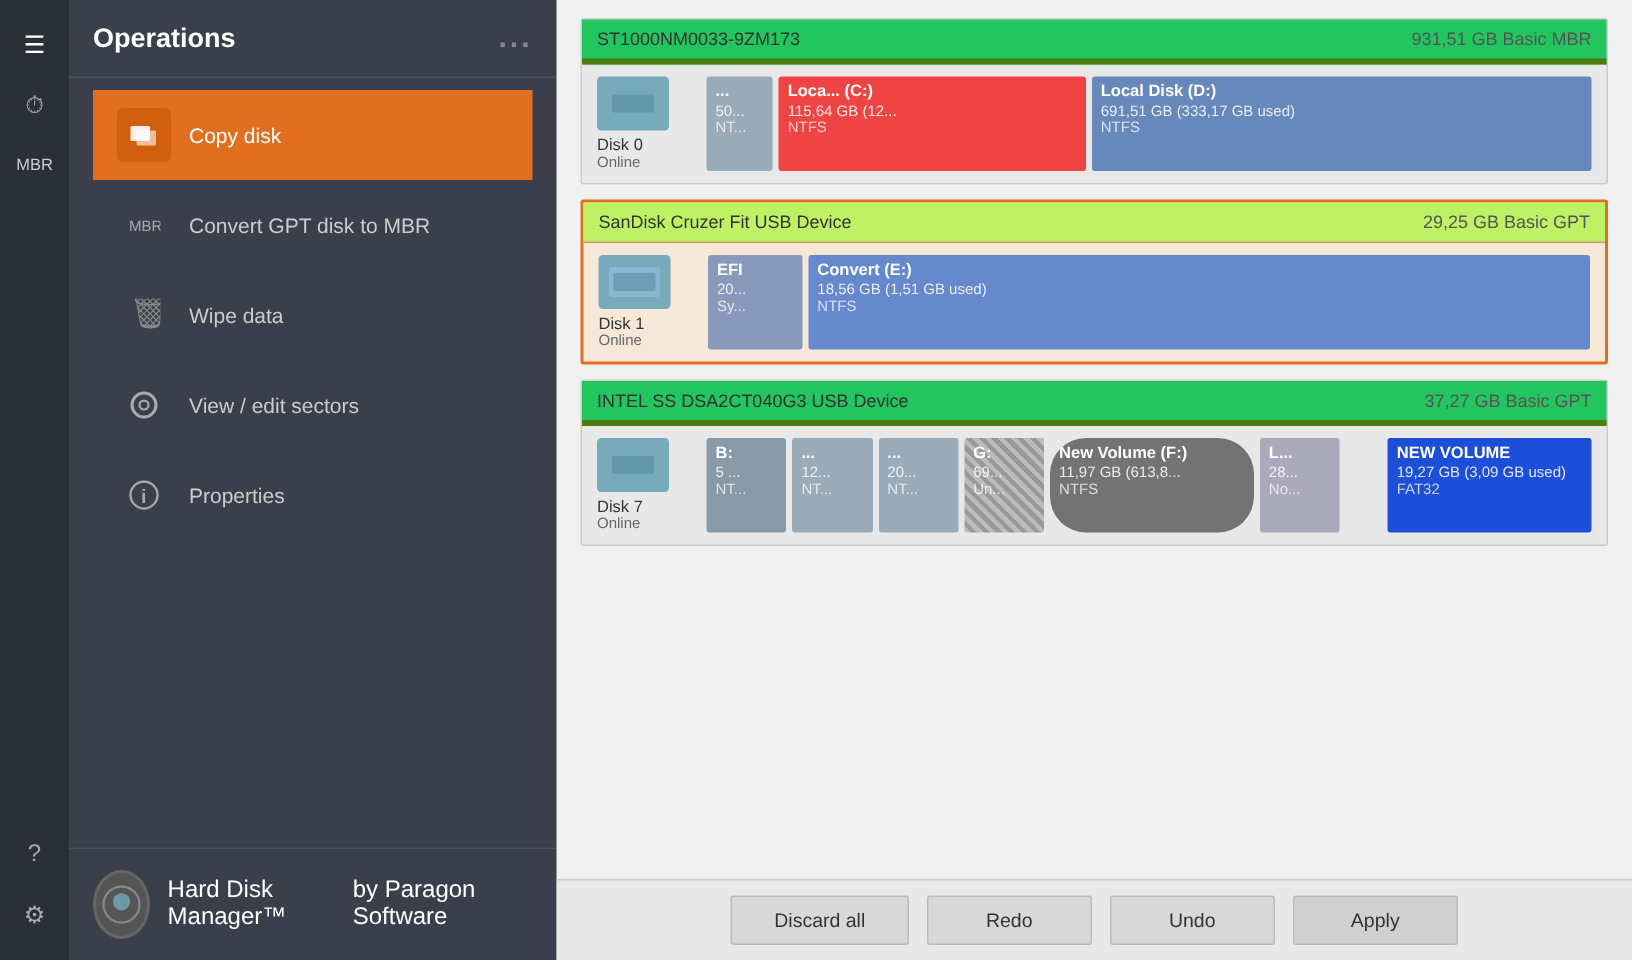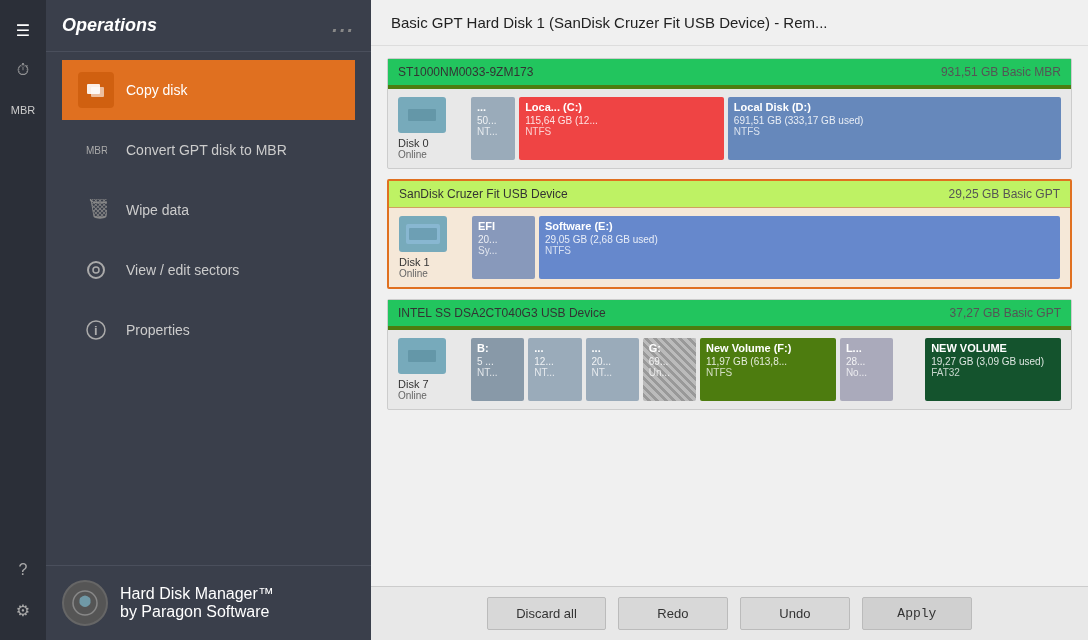--- a/index.html
+++ b/index.html
@@ -39,21 +39,20 @@
     }
     .sidebar-header {
       display: flex;
       align-items: center;
       justify-content: space-between;
       padding: 14px 16px;
       font-size: 18px;
       font-weight: 600;
       color: #fff;
       border-bottom: 1px solid #4a4f5c;
-      font-style: italic;
     }
     .sidebar-header .dots { color: #888; font-size: 20px; cursor: pointer; letter-spacing: 2px; }
 
     .sidebar-menu { display: flex; flex-direction: column; padding: 8px 16px; }
     .menu-item {
       display: flex; align-items: center; gap: 12px;
       padding: 12px 16px;
       cursor: pointer; color: #ccc; font-size: 14px;
       transition: background 0.15s;
     }
@@ -75,21 +74,21 @@
       display: flex; align-items: center; gap: 12px;
       border-top: 1px solid #4a4f5c;
     }
     .footer-logo {
       width: 46px; height: 46px;
       border-radius: 50%;
       background: #555;
       display: flex; align-items: center; justify-content: center;
       font-size: 22px; color: #aaa; border: 2px solid #666;
     }
-    .footer-text { display: flex; flex-direction: column; }
+    .footer-text { display: flex; flex-direction: row; }
 
     
     .main {
       flex: 1;
       background: #f0f0f0;
       display: flex;
       flex-direction: column;
       overflow: hidden;
     }
     .main-header {
@@ -178,23 +177,23 @@
     }
     .partition .part-label { font-weight: 600; font-size: 11px; margin-bottom: 2px; }
     .partition .part-size { color: rgba(255,255,255,0.85); font-size: 10px; }
     .partition .part-fs { color: rgba(255,255,255,0.75); font-size: 10px; }
 
     
     .part-gray { background: #9aabba; color: #fff; }
     .part-gray2 { background: #8899a8; color: #fff; }
     .part-blue { background: #ef4444; color: #fff; }
     .part-blue2 { background: #6688bb; color: #fff; }
-    .part-blue3 { background: #4d7c0f; color: #fff; }
+    .part-blue3 { background: #737373; color: #fff; border-radius: 24px; }
     .part-dark { background: #aab; color: #fff; }
-    .part-new { background: #14532d; color: #fff; margin-left: 28px; }
+    .part-new { background: #1d4ed8; color: #fff; margin-left: 28px; }
     .part-efi { background: #8899bb; color: #fff; }
     .part-selected { background: #6688cc; color: #fff; }
 
     
     .footer-buttons {
       background: #e8e8e8;
       border-top: 1px solid #ccc;
       padding: 10px 20px;
       display: flex;
       justify-content: center;
@@ -206,21 +205,20 @@
       background: #d8d8d8;
       border: 1px solid #bbb;
       border-radius: 2px;
       cursor: pointer;
       color: #333;
       min-width: 110px;
     }
     .footer-btn.apply {
       background: #d0d0d0;
       font-weight: 500;
-      font-family: Liberation Mono, monospace;
     }
   </style>
 </head>
 <body>
 
 <div class="sidebar-icons">
   <div class="icon-btn active">☰</div>
   <div class="icon-btn">⏱</div>
   <div class="icon-btn" style="font-size:11px;color:#ccc;text-align:center;line-height:1.1;">MBR</div>
   <div class="bottom-icons">
@@ -294,21 +292,20 @@
       </svg>
     </div>
     <div class="footer-text">
       <span>Hard Disk Manager™</span>
       <span>by Paragon Software</span>
     </div>
   </div>
 </div>
 
 <div class="main">
-  <div class="main-header">Basic GPT Hard Disk 1 (SanDisk Cruzer Fit USB Device) - Rem...</div>
 
   <div class="disk-list">
 
     <div class="disk-card">
       <div class="disk-header">
         <span class="disk-name">ST1000NM0033-9ZM173</span>
         <span class="disk-size">931,51 GB Basic MBR</span>
       </div>
       <div class="disk-body">
         <div class="disk-info">
@@ -362,22 +359,22 @@
         </div>
         <div class="partitions">
 
           <div class="partition part-efi" style="flex:1">
             <span class="part-label">EFI</span>
             <span class="part-size">20...</span>
             <span class="part-fs">Sy...</span>
           </div>
 
           <div class="partition part-selected" style="flex:10">
-            <span class="part-label">Software (E:)</span>
-            <span class="part-size">29,05 GB (2,68 GB used)</span>
+            <span class="part-label">Convert (E:)</span>
+            <span class="part-size">18,56 GB (1,51 GB used)</span>
             <span class="part-fs">NTFS</span>
           </div>
         </div>
       </div>
     </div>
 
     <div class="disk-card">
       <div class="disk-header">
         <span class="disk-name">INTEL SS DSA2CT040G3 USB Device</span>
         <span class="disk-size">37,27 GB Basic GPT</span>

